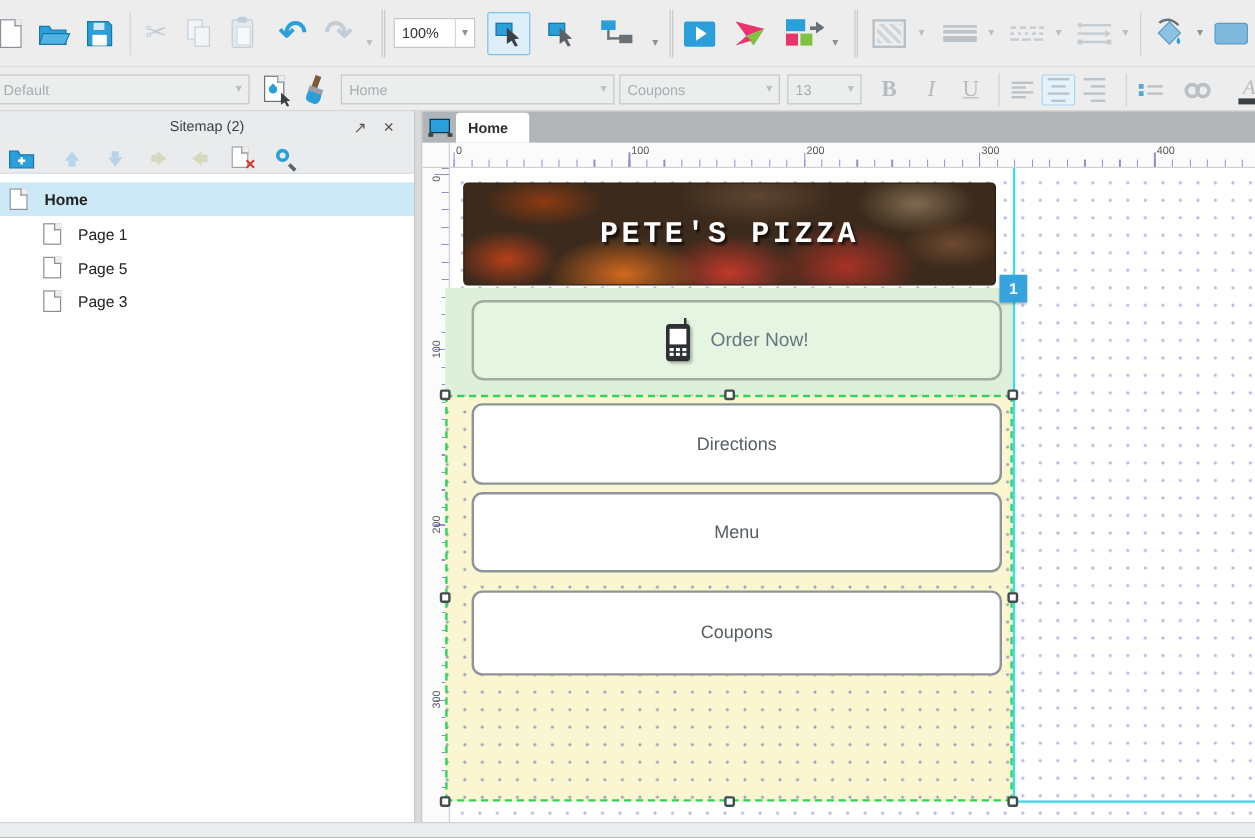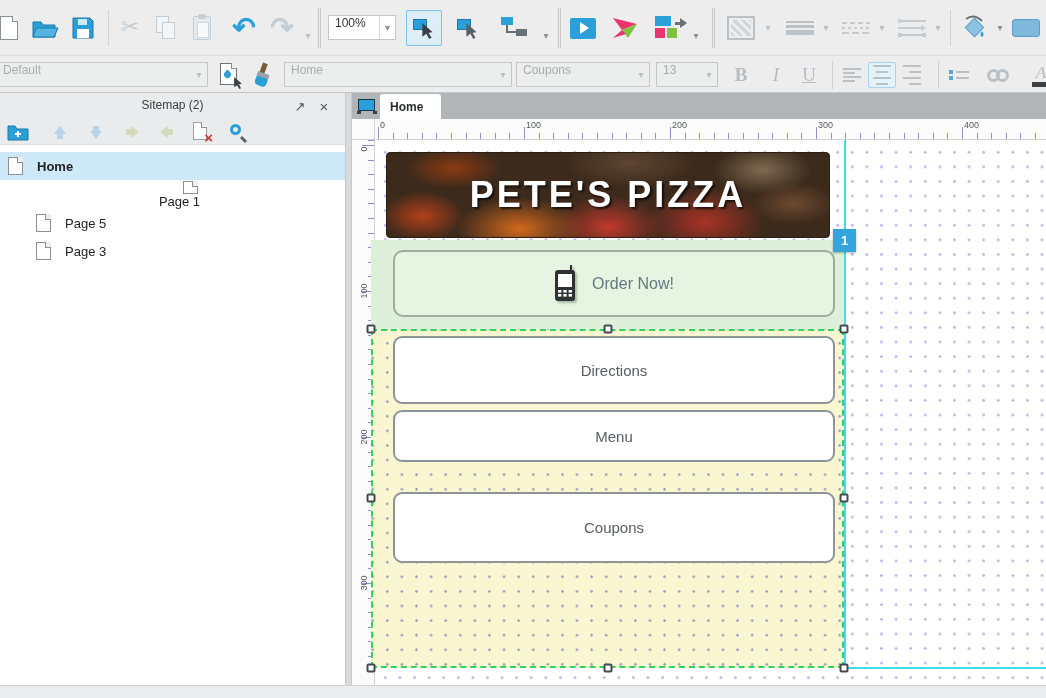--- a/index.html
+++ b/index.html
@@ -13,21 +13,21 @@
 
   
   .tb-row { position:absolute; left:0; width:1046px; background:#ededee; }
   #tb1 { top:0; height:56px; border-bottom:1px solid #dcdedf; }
   #tb2 { top:56px; height:37px; border-bottom:1px solid #c4c7c9; }
   .tbtn { position:absolute; display:flex; align-items:center; justify-content:center; }
   .sep { position:absolute; width:1px; background:#cfd2d4; }
   .sep2 { position:absolute; width:3px; border-left:1px solid #c6c9cb; border-right:1px solid #c6c9cb; }
   .dd { font-size:10px; color:#8d9398; line-height:1; }
   .dd.dis { color:#b9c0c5; }
-  .combo { position:absolute; height:25px; border:1px solid #c3c7c9; background:#fff; display:flex; align-items:flex-start; font-size:12px; color:#333; }
+  .combo { position:absolute; height:25px; border:1px solid #c3c7c9; background:#fff; display:flex; align-items:center; font-size:12px; color:#333; }
   .combo .val { flex:1; padding:0 6px; white-space:nowrap; overflow:hidden; }
   .combo .arr { width:16px; height:100%; display:flex; align-items:center; justify-content:center; border-left:1px solid #d4d7d9; }
   .combo.dis { background:#eceeee; color:#a7adb1; }
   .combo.dis .arr { border-left:none; }
 
   .glyph-blue { color:#2b9fd9; }
   .glyph-dis  { color:#c3cdd6; }
 
   
   .lines i { display:block; background:#bcc3c8; margin:2px 0; }
@@ -85,21 +85,21 @@
     background:
       radial-gradient(ellipse 60px 35px at 8% 75%, #b5401a 0%, rgba(181,64,26,0) 70%),
       radial-gradient(ellipse 90px 45px at 30% 90%, #d2691e 0%, rgba(210,105,30,0) 70%),
       radial-gradient(ellipse 80px 45px at 50% 88%, #c0392b 0%, rgba(192,57,43,0) 70%),
       radial-gradient(ellipse 85px 50px at 72% 82%, #a93226 0%, rgba(169,50,38,0) 70%),
       radial-gradient(ellipse 60px 30px at 92% 60%, #6e4a2e 0%, rgba(110,74,46,0) 70%),
       radial-gradient(ellipse 70px 30px at 15% 18%, #8a3a12 0%, rgba(138,58,18,0) 70%),
       radial-gradient(ellipse 95px 35px at 55% 12%, #5d4632 0%, rgba(93,70,50,0) 70%),
       radial-gradient(ellipse 70px 35px at 85% 20%, #7d6b50 0%, rgba(125,107,80,0) 70%),
       #3c2a1c; }
-  #banner .txt { font-family:Liberation Sans, sans-serif; font-weight:bold; font-size:36px; letter-spacing:3px;
+  #banner .txt { font-family:Liberation Mono, monospace; font-weight:bold; font-size:25px; letter-spacing:3px;
     color:#fff; text-shadow:2px 2px 2px rgba(0,0,0,.65); white-space:nowrap; }
 
   #green-region { position:absolute; left:-4px; top:100px; width:473px; height:89px; background:#def0d9; }
   #order-btn { position:absolute; left:22px; top:10px; width:442px; height:67px; background:#e6f5e1;
     border:2px solid #9fac9f; border-radius:10px; display:flex; align-items:center; justify-content:center; gap:14px; }
   #order-btn .lbl { font-size:16px; color:#66777f; }
 
   #sel-panel { position:absolute; left:-4px; top:189px; width:473px; height:339px; background:#faf6d2;
     background-image:radial-gradient(#9aa0b8 1px, rgba(154,160,184,0) 1.5px);
     background-size:14.6px 14.6px; background-position:7px 5px;
@@ -465,21 +465,21 @@
           <div style="position:absolute;left:1px;top:1px;width:11px;height:11px;border:3px solid #2b9fd9;border-radius:50%;"></div>
           <div style="position:absolute;right:0px;bottom:0px;width:7px;height:3px;background:#5a6166;transform:rotate(45deg);"></div>
         </div>
       </div>
     </div>
 
     <div class="treerow sel" style="top:59px;">
       <div class="pageicon" style="width:15px;height:18px;margin-left:8px;"></div>
       <span style="margin-left:14px;">Home</span>
     </div>
-    <div class="treerow" style="top:88px;flex-direction:column;">
+    <div class="treerow" style="top:88px;">
       <div class="pageicon" style="width:15px;height:18px;margin-left:36px;"></div>
       <span style="margin-left:14px;">Page 1</span>
     </div>
     <div class="treerow" style="top:116px;">
       <div class="pageicon" style="width:15px;height:18px;margin-left:36px;"></div>
       <span style="margin-left:14px;">Page 5</span>
     </div>
     <div class="treerow" style="top:144px;">
       <div class="pageicon" style="width:15px;height:18px;margin-left:36px;"></div>
       <span style="margin-left:14px;">Page 3</span>
@@ -543,21 +543,21 @@
           </g>
         </svg>
         <span class="lbl">Order Now!</span>
       </div>
     </div>
 
     <div id="sel-panel">
       <div class="navbtn" style="top:5px;height:68px;">
           <span>Directions</span>
         </div>
-      <div class="navbtn" style="top:79px;height:52px;">
+      <div class="navbtn" style="top:79px;height:67px;">
           <span>Menu</span>
         </div>
       <div class="navbtn" style="top:161px;height:71px;">
           <span>Coupons</span>
         </div>
     </div>
   </div>
 
   <div class="guide-v" style="left:844px;top:140px;height:529px;"></div>
   <div class="guide-h" style="left:844px;top:667px;width:202px;"></div>

